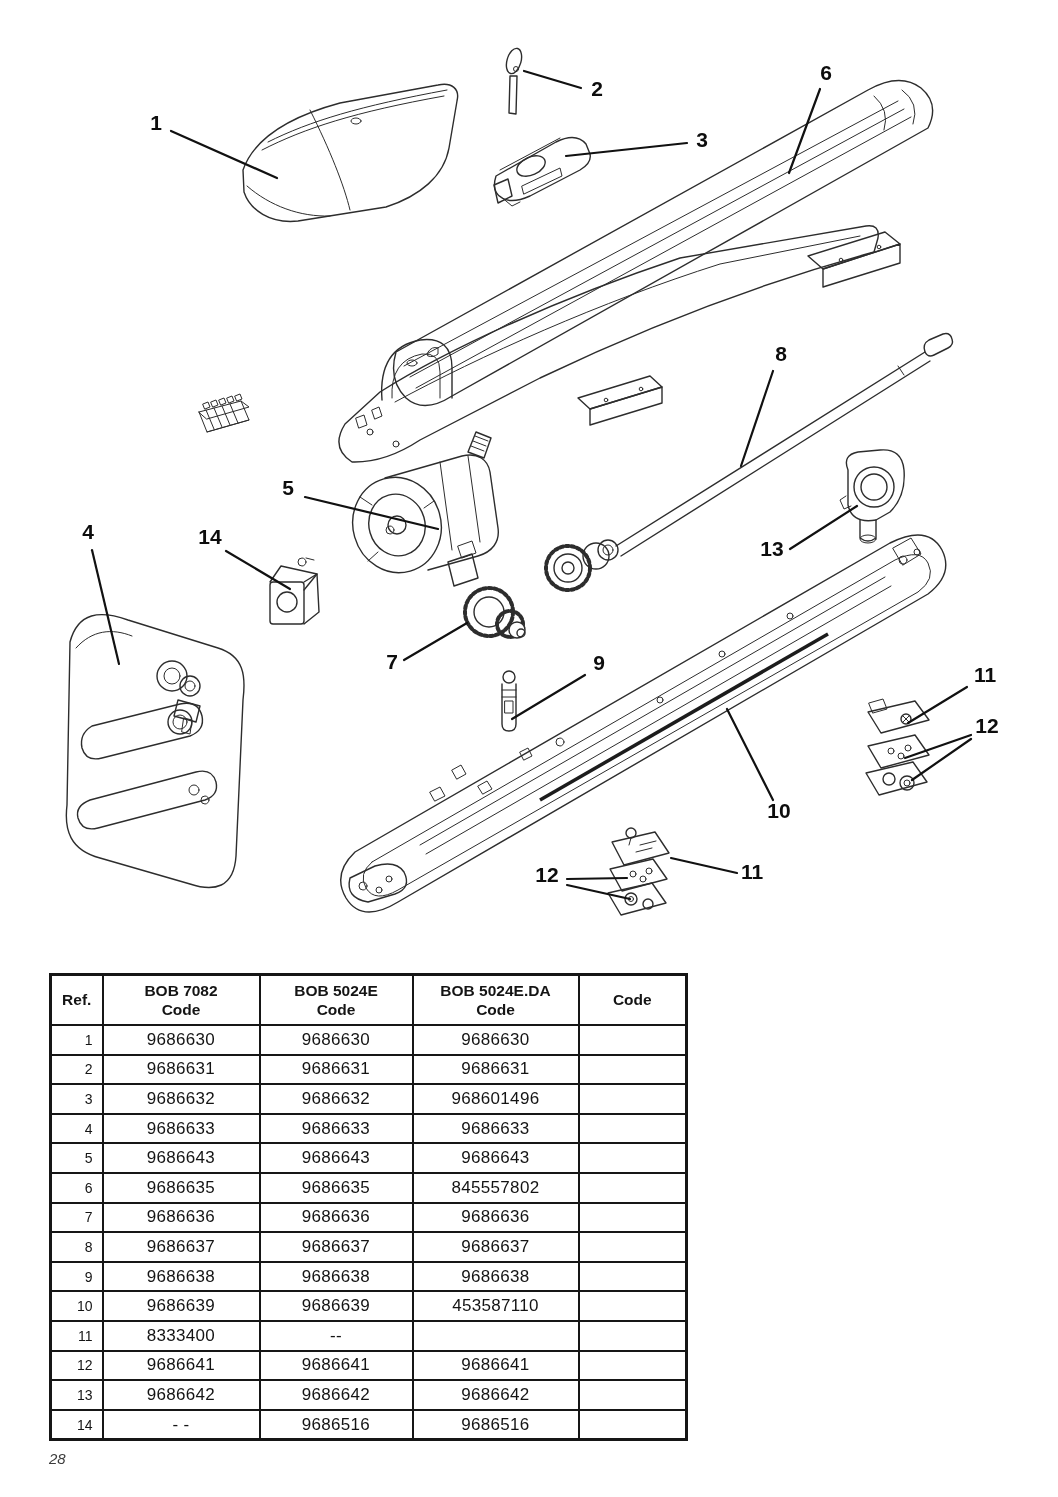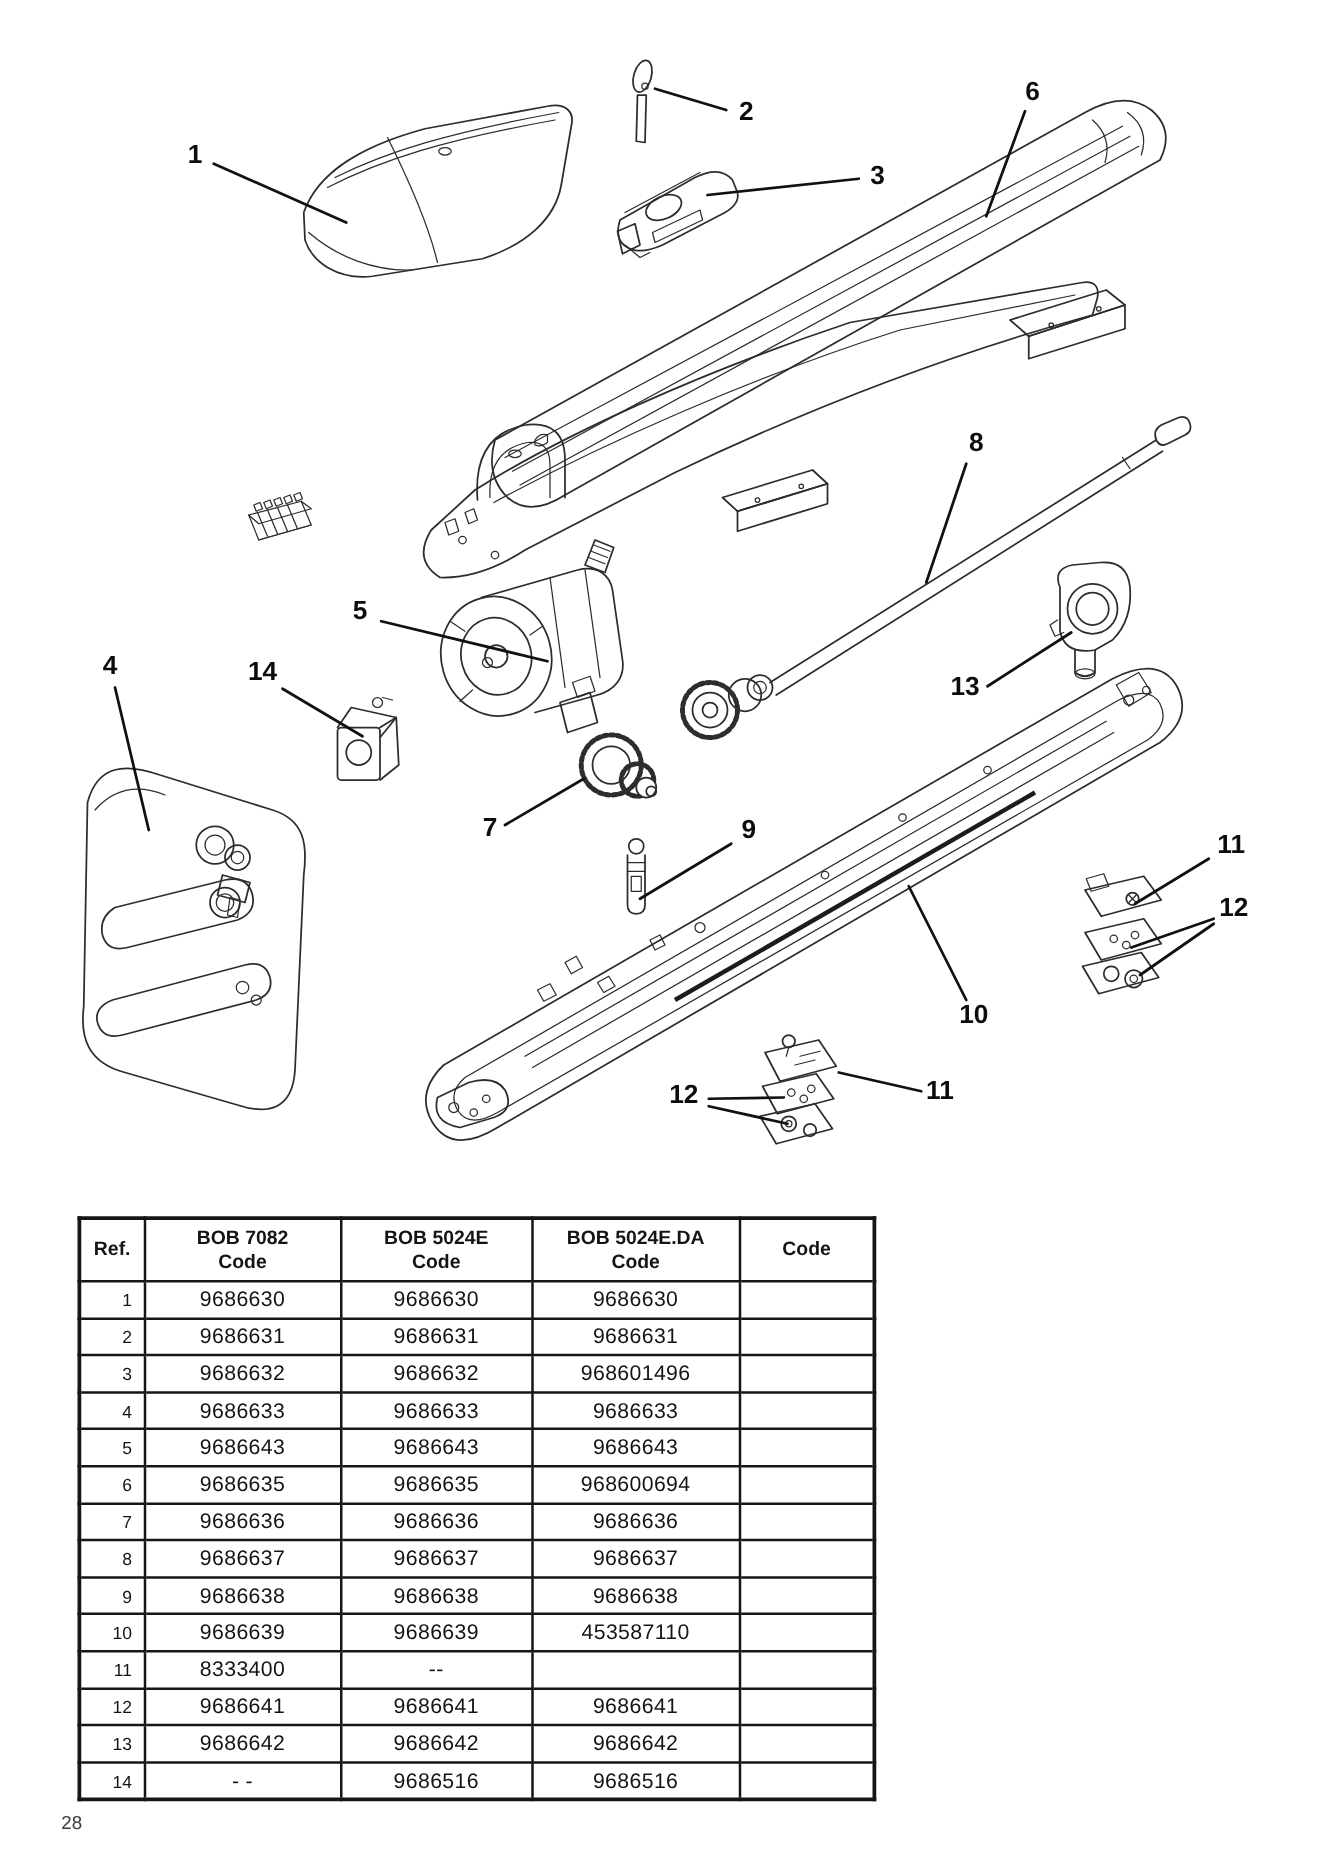--- a/index.html
+++ b/index.html
@@ -15,21 +15,21 @@
   .diagram-svg{position:absolute;left:0;top:0;}
   .part{stroke:#2d2d2d;fill:none;stroke-width:1.4;stroke-linejoin:round;stroke-linecap:round;}
   .part-fill{stroke:#2d2d2d;fill:#ffffff;stroke-width:1.4;stroke-linejoin:round;}
   .leader{stroke:#111;stroke-width:2.2;stroke-linecap:round;}
   .callout-text{font:bold 21px "Liberation Sans",sans-serif;fill:#0d0d0d;}
   .thin{stroke-width:1;}
   .teeth{stroke-dasharray:3,2.6;stroke-width:4;}
   .rod-dark{stroke:#1c1c1c;stroke-width:3.5;}
 
   .parts-table{
-    position:absolute;left:62px;top:973px;
+    position:absolute;left:49px;top:973px;
     border-collapse:collapse;
     table-layout:fixed;
     width:636px;
   }
   .parts-table th,.parts-table td{
     border:2px solid #161616;
     padding:0;
     overflow:hidden;
     white-space:nowrap;
   }
@@ -43,21 +43,21 @@
     height:27.6px;
     font-size:17px;
     text-align:center;vertical-align:middle;
     letter-spacing:.3px;
   }
   .parts-table td.ref-cell{
     font-size:14px;text-align:right;padding-right:9px;letter-spacing:0;
   }
   .page-number{
     position:absolute;left:49px;top:1450px;
-    font-size:15px;color:#3c3c3c;
+    font-style:italic;font-size:15px;color:#3c3c3c;
   }
 </style>
 </head>
 <body>
 
 <div class="page">
 
   <svg class="diagram-svg" width="1058" height="960" viewBox="0 0 1058 960">
 
     <g>
@@ -363,21 +363,21 @@
           <td class="ref-cell">5</td>
           <td class="code-cell">9686643</td>
           <td class="code-cell">9686643</td>
           <td class="code-cell">9686643</td>
           <td class="note-cell"></td>
         </tr>
         <tr>
           <td class="ref-cell">6</td>
           <td class="code-cell">9686635</td>
           <td class="code-cell">9686635</td>
-          <td class="code-cell">968600694</td>
+          <td class="code-cell">845557802</td>
           <td class="note-cell"></td>
         </tr>
         <tr>
           <td class="ref-cell">7</td>
           <td class="code-cell">9686636</td>
           <td class="code-cell">9686636</td>
           <td class="code-cell">9686636</td>
           <td class="note-cell"></td>
         </tr>
         <tr>

